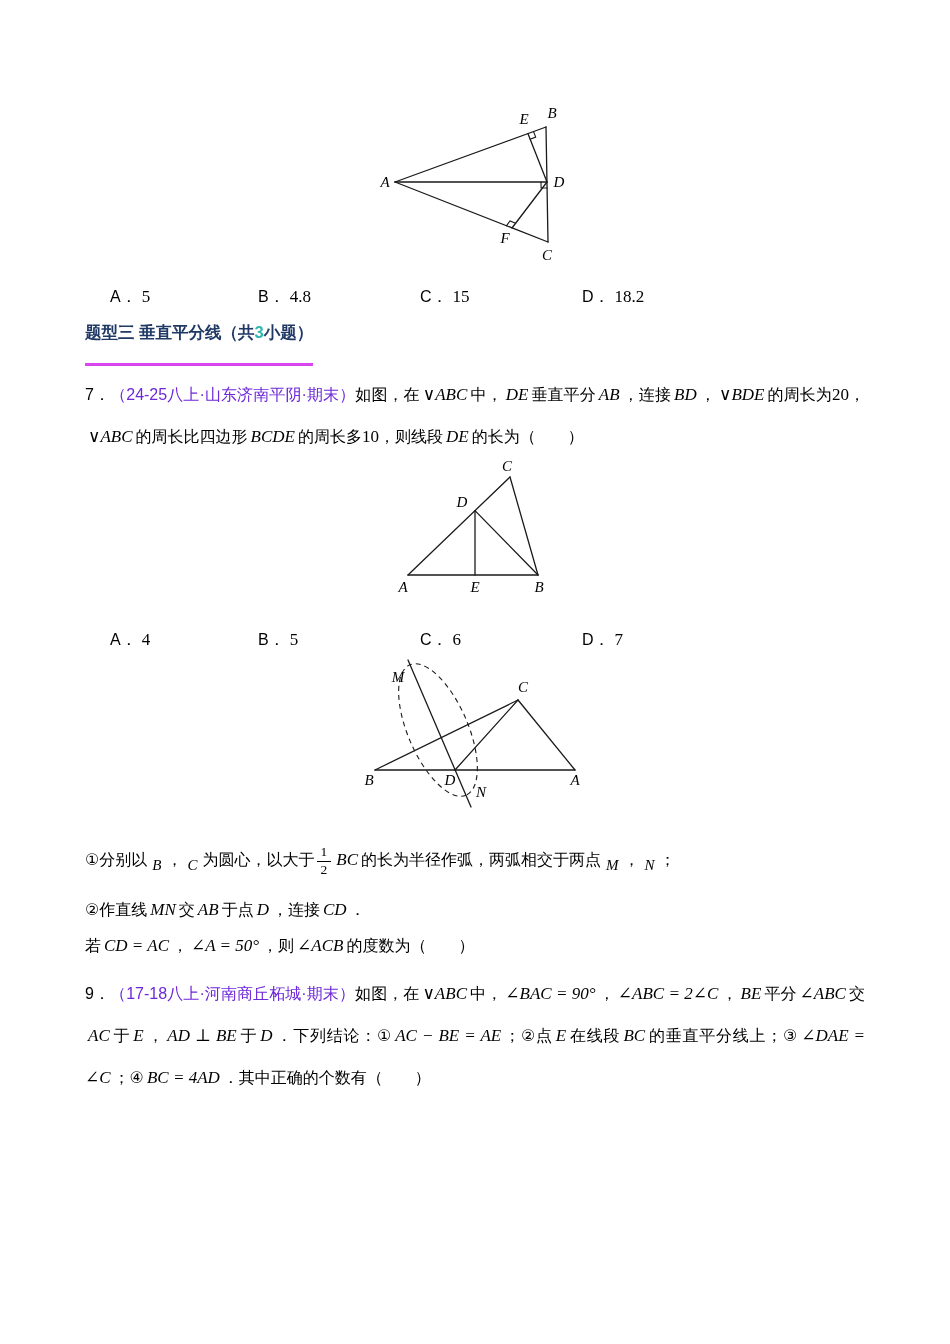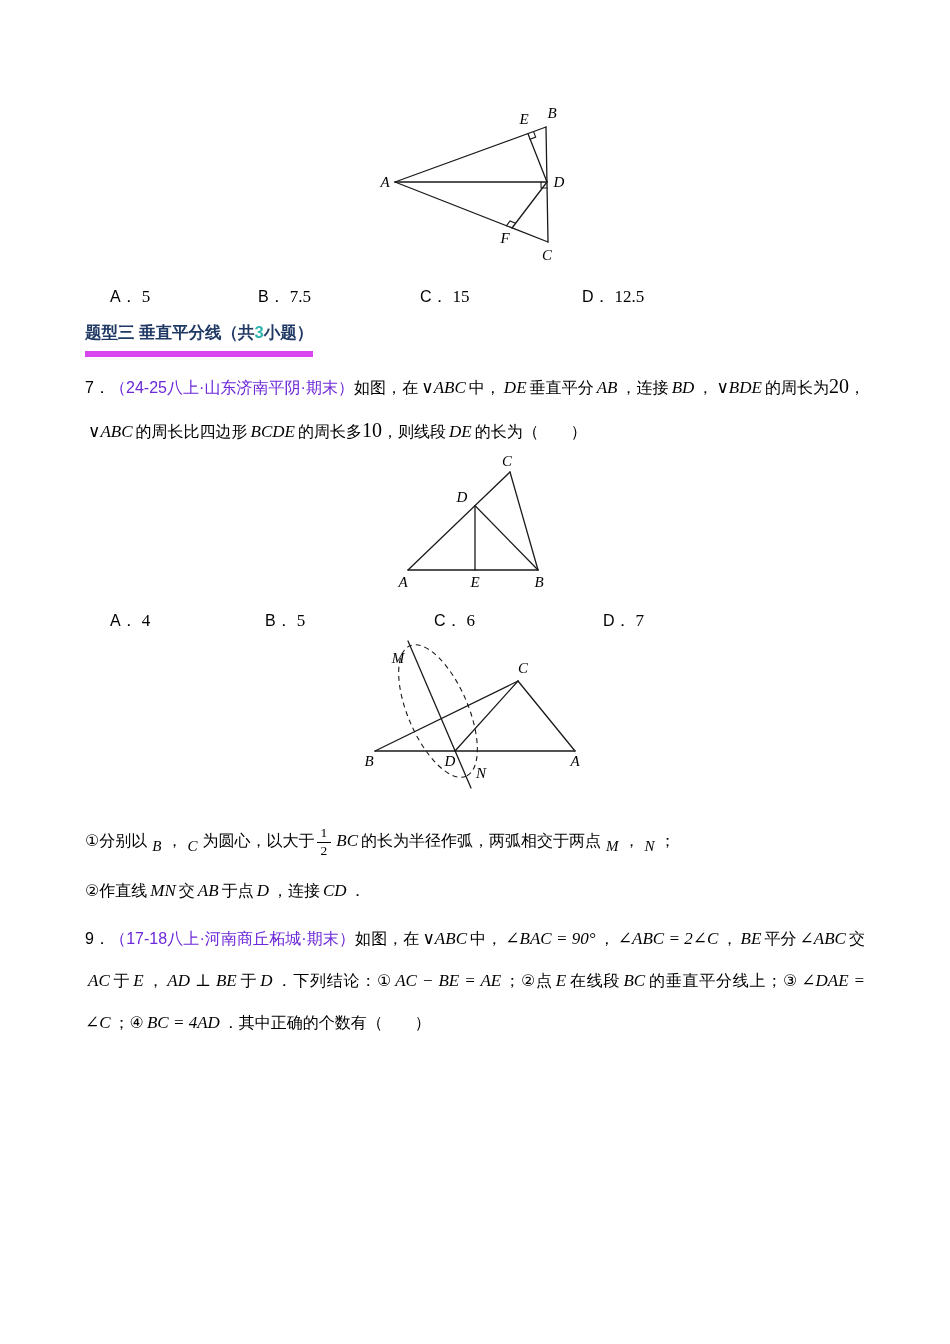--- a/index.html
+++ b/index.html
@@ -11,52 +11,52 @@
   .content { padding:0 85px; }
 
   
   .para { font-size:16px; line-height:42px; text-align:justify; }
   .para-tight { font-size:16px; line-height:30px; }
 
   
   .run-cn   { font-family:"Liberation Sans","DejaVu Sans",sans-serif; }
   .run-green{ color:#6d28d9; }
   .run-math { font-family:"Liberation Serif","DejaVu Serif","DejaVu Sans",serif; font-style:italic; font-size:17px; margin:12px 3px; }
-  .run-snum { font-family:"Liberation Serif","DejaVu Serif",serif; font-size:20px; }
+  .run-snum { font-family:"Liberation Serif","DejaVu Serif",serif; font-size:17px; }
   .run-mlow { font-family:"Liberation Serif","DejaVu Serif",serif; font-style:italic; font-size:15px; margin:0 5px; vertical-align:-5px; }
   .run-hdr  { color:#1F3864; font-weight:bold; }
   .run-hdracc { color:#2EB6AF; font-weight:bold; }
   .run-frac { display:inline-block; text-align:center; vertical-align:-9px;
               font-family:"Liberation Serif","DejaVu Serif",serif; font-size:13.5px; line-height:1.1; margin:0 2px; }
   .run-frac .fnum { display:block; border-bottom:1px solid #000; padding:0 4px 1px; }
   .run-frac .fden { display:block; padding-top:1px; }
 
   
   .section-header-wrap { margin-top:14px; }
   .section-header { display:inline-block; font-size:16.5px;
-                    border-bottom:6px solid #d946ef; padding-bottom:7px; }
+                    border-bottom:3px solid #d946ef; padding-bottom:19px; }
 
   
   .options-row { display:flex; margin-left:25px; font-size:16px; align-items:flex-end; }
   .option { width:162px; }
   .option:first-child { width:148px; }
   .option .value { font-family:"Liberation Serif","DejaVu Serif",serif; font-size:17px; margin-left:5px; }
 
   
   .figure-wrap { text-align:center; }
   .fig1 { padding-top:102px; }
   .fig2 { margin-top:2px; }
   .fig3 { margin-top:4px; }
   svg { display:inline-block; vertical-align:top; }
   .geo line, .geo path { stroke:#1a1a1a; stroke-width:1.3; fill:none; stroke-linecap:round; }
   .geo path.ra { stroke-width:1.1; }
   .geo ellipse.arc { stroke:#1a1a1a; stroke-width:1.1; fill:none; stroke-dasharray:5 4; }
   .vlabel { font-family:"Liberation Serif","DejaVu Serif",serif; font-style:italic; font-size:15px; fill:#000; }
 
-  .mt20 { margin-top:20px; } .mt26 { margin-top:16px;gap:7px; } .mt18 { margin-top:18px; }
+  .mt20 { margin-top:20px; } .mt26 { margin-top:30px; } .mt18 { margin-top:18px; }
   .mt14 { margin-top:14px; } .mt12 { margin-top:12px; } .mt10 { margin-top:10px; }
   .mt8 { margin-top:8px; } .mt6 { margin-top:6px; }
   .step1 { line-height:40px; }
   .step2 { line-height:30px; }
 </style>
 </head>
 <body>
 
 <div class="content">
 
@@ -77,23 +77,23 @@
       <text class="vlabel" x="177" y="16" text-anchor="middle">B</text>
       <text class="vlabel" x="10" y="85" text-anchor="middle">A</text>
       <text class="vlabel" x="184" y="85" text-anchor="middle">D</text>
       <text class="vlabel" x="130" y="141" text-anchor="middle">F</text>
       <text class="vlabel" x="172" y="158" text-anchor="middle">C</text>
     </svg>
   </div>
 
   <div class="options-row mt20">
     <span class="option"><span>A．</span><span class="value">5</span></span>
-    <span class="option"><span>B．</span><span class="value">7.5</span></span>
+    <span class="option"><span>B．</span><span class="value">4.8</span></span>
     <span class="option"><span>C．</span><span class="value">15</span></span>
-    <span class="option"><span>D．</span><span class="value">12.5</span></span>
+    <span class="option"><span>D．</span><span class="value">18.2</span></span>
   </div>
 
   <div class="section-header-wrap">
     <span class="section-header"><span class="run-hdr">题型三 垂直平分线（共</span><span class="run-hdracc">3</span><span class="run-hdr">小题）</span></span>
   </div>
 
   <div class="para mt8"><span class="run-cn">7．</span><span class="run-green">（24-25八上·山东济南平阴·期末）</span><span class="run-cn">如图，在</span><span class="run-math">∨ABC</span><span class="run-cn">中，</span><span class="run-math">DE</span><span class="run-cn">垂直平分</span><span class="run-math">AB</span><span class="run-cn">，连接</span><span class="run-math">BD</span><span class="run-cn">，</span><span class="run-math">∨BDE</span><span class="run-cn">的周长为</span><span class="run-snum">20</span><span class="run-cn">，</span><span class="run-math">∨ABC</span><span class="run-cn">的周长比四边形</span><span class="run-math">BCDE</span><span class="run-cn">的周长多</span><span class="run-snum">10</span><span class="run-cn">，则线段</span><span class="run-math">DE</span><span class="run-cn">的长为（　　）</span></div>
 
   <div class="figure-wrap fig2">
     <svg class="geo" width="165" height="140" viewBox="0 0 165 140">
@@ -134,17 +134,18 @@
       <text class="vlabel" x="163" y="37" text-anchor="middle">C</text>
       <text class="vlabel" x="9" y="130" text-anchor="middle">B</text>
       <text class="vlabel" x="90" y="130" text-anchor="middle">D</text>
       <text class="vlabel" x="121" y="142" text-anchor="middle">N</text>
       <text class="vlabel" x="215" y="130" text-anchor="middle">A</text>
     </svg>
   </div>
 
   <div class="para-tight step1 mt20"><span class="run-cn">①分别以</span><span class="run-mlow">B</span><span class="run-cn">，</span><span class="run-mlow">C</span><span class="run-cn">为圆心，以大于</span><span class="run-frac"><span class="fnum">1</span><span class="fden">2</span></span><span class="run-math">BC</span><span class="run-cn">的长为半径作弧，两弧相交于两点</span><span class="run-mlow">M</span><span class="run-cn">，</span><span class="run-mlow">N</span><span class="run-cn">；</span></div>
   <div class="para-tight step2 mt10"><span class="run-cn">②作直线</span><span class="run-math">MN</span><span class="run-cn">交</span><span class="run-math">AB</span><span class="run-cn">于点</span><span class="run-math">D</span><span class="run-cn">，连接</span><span class="run-math">CD</span><span class="run-cn">．</span></div>
+  <div class="para-tight step2 mt6"><span class="run-cn">若</span><span class="run-math">CD = AC</span><span class="run-cn">，</span><span class="run-math">∠A = 50°</span><span class="run-cn">，则</span><span class="run-math">∠ACB</span><span class="run-cn">的度数为（　　）</span></div>
 
 
   <div class="para mt12"><span class="run-cn">9．</span><span class="run-green">（17-18八上·河南商丘柘城·期末）</span><span class="run-cn">如图，在</span><span class="run-math">∨ABC</span><span class="run-cn">中，</span><span class="run-math">∠BAC = 90°</span><span class="run-cn">，</span><span class="run-math">∠ABC = 2∠C</span><span class="run-cn">，</span><span class="run-math">BE</span><span class="run-cn">平分</span><span class="run-math">∠ABC</span><span class="run-cn">交</span><span class="run-math">AC</span><span class="run-cn">于</span><span class="run-math">E</span><span class="run-cn">，</span><span class="run-math">AD ⊥ BE</span><span class="run-cn">于</span><span class="run-math">D</span><span class="run-cn">．下列结论：①</span><span class="run-math">AC − BE = AE</span><span class="run-cn">；②点</span><span class="run-math">E</span><span class="run-cn">在线段</span><span class="run-math">BC</span><span class="run-cn">的垂直平分线上；③</span><span class="run-math">∠DAE = ∠C</span><span class="run-cn">；④</span><span class="run-math">BC = 4AD</span><span class="run-cn">．其中正确的个数有（　　）</span></div>
 
 </div>
 
 </body></html>

